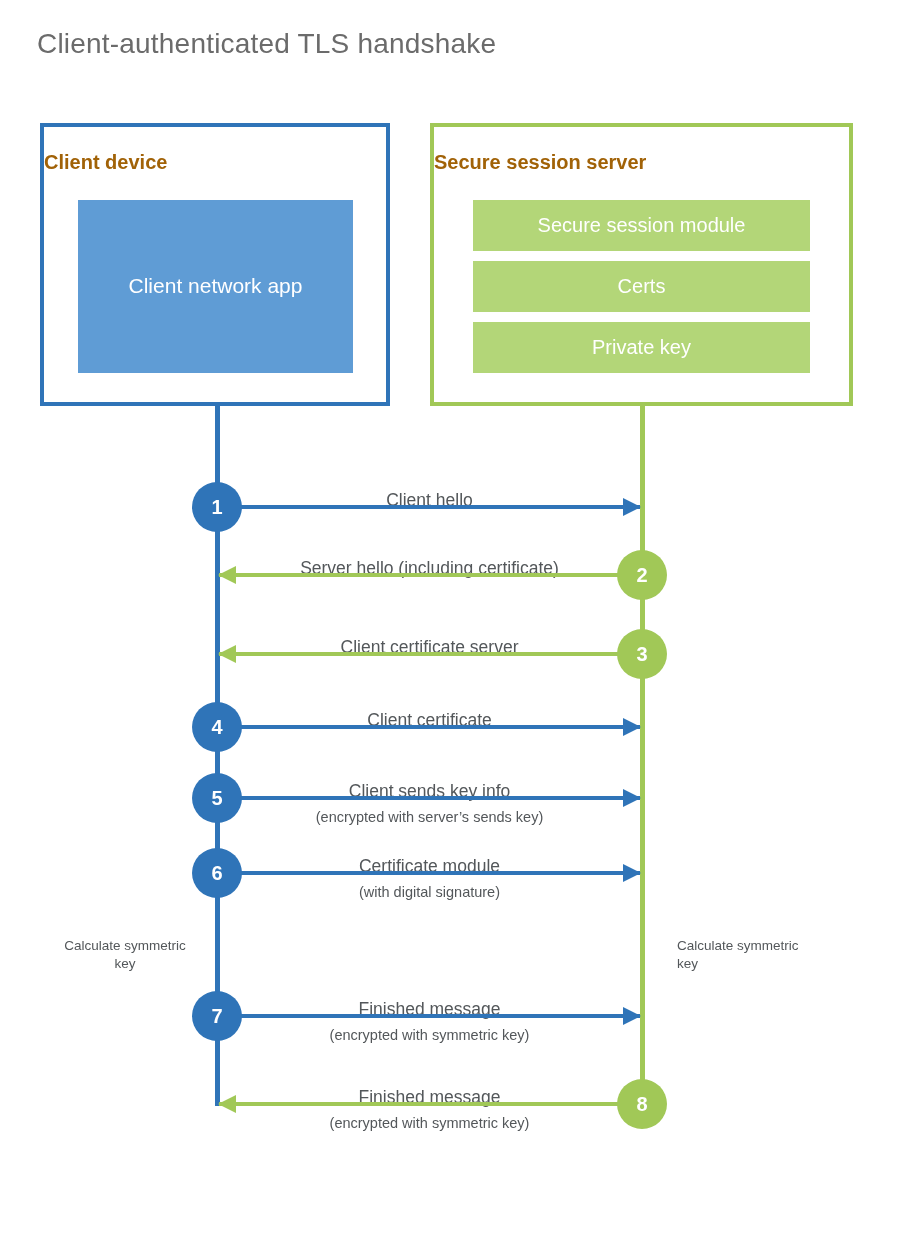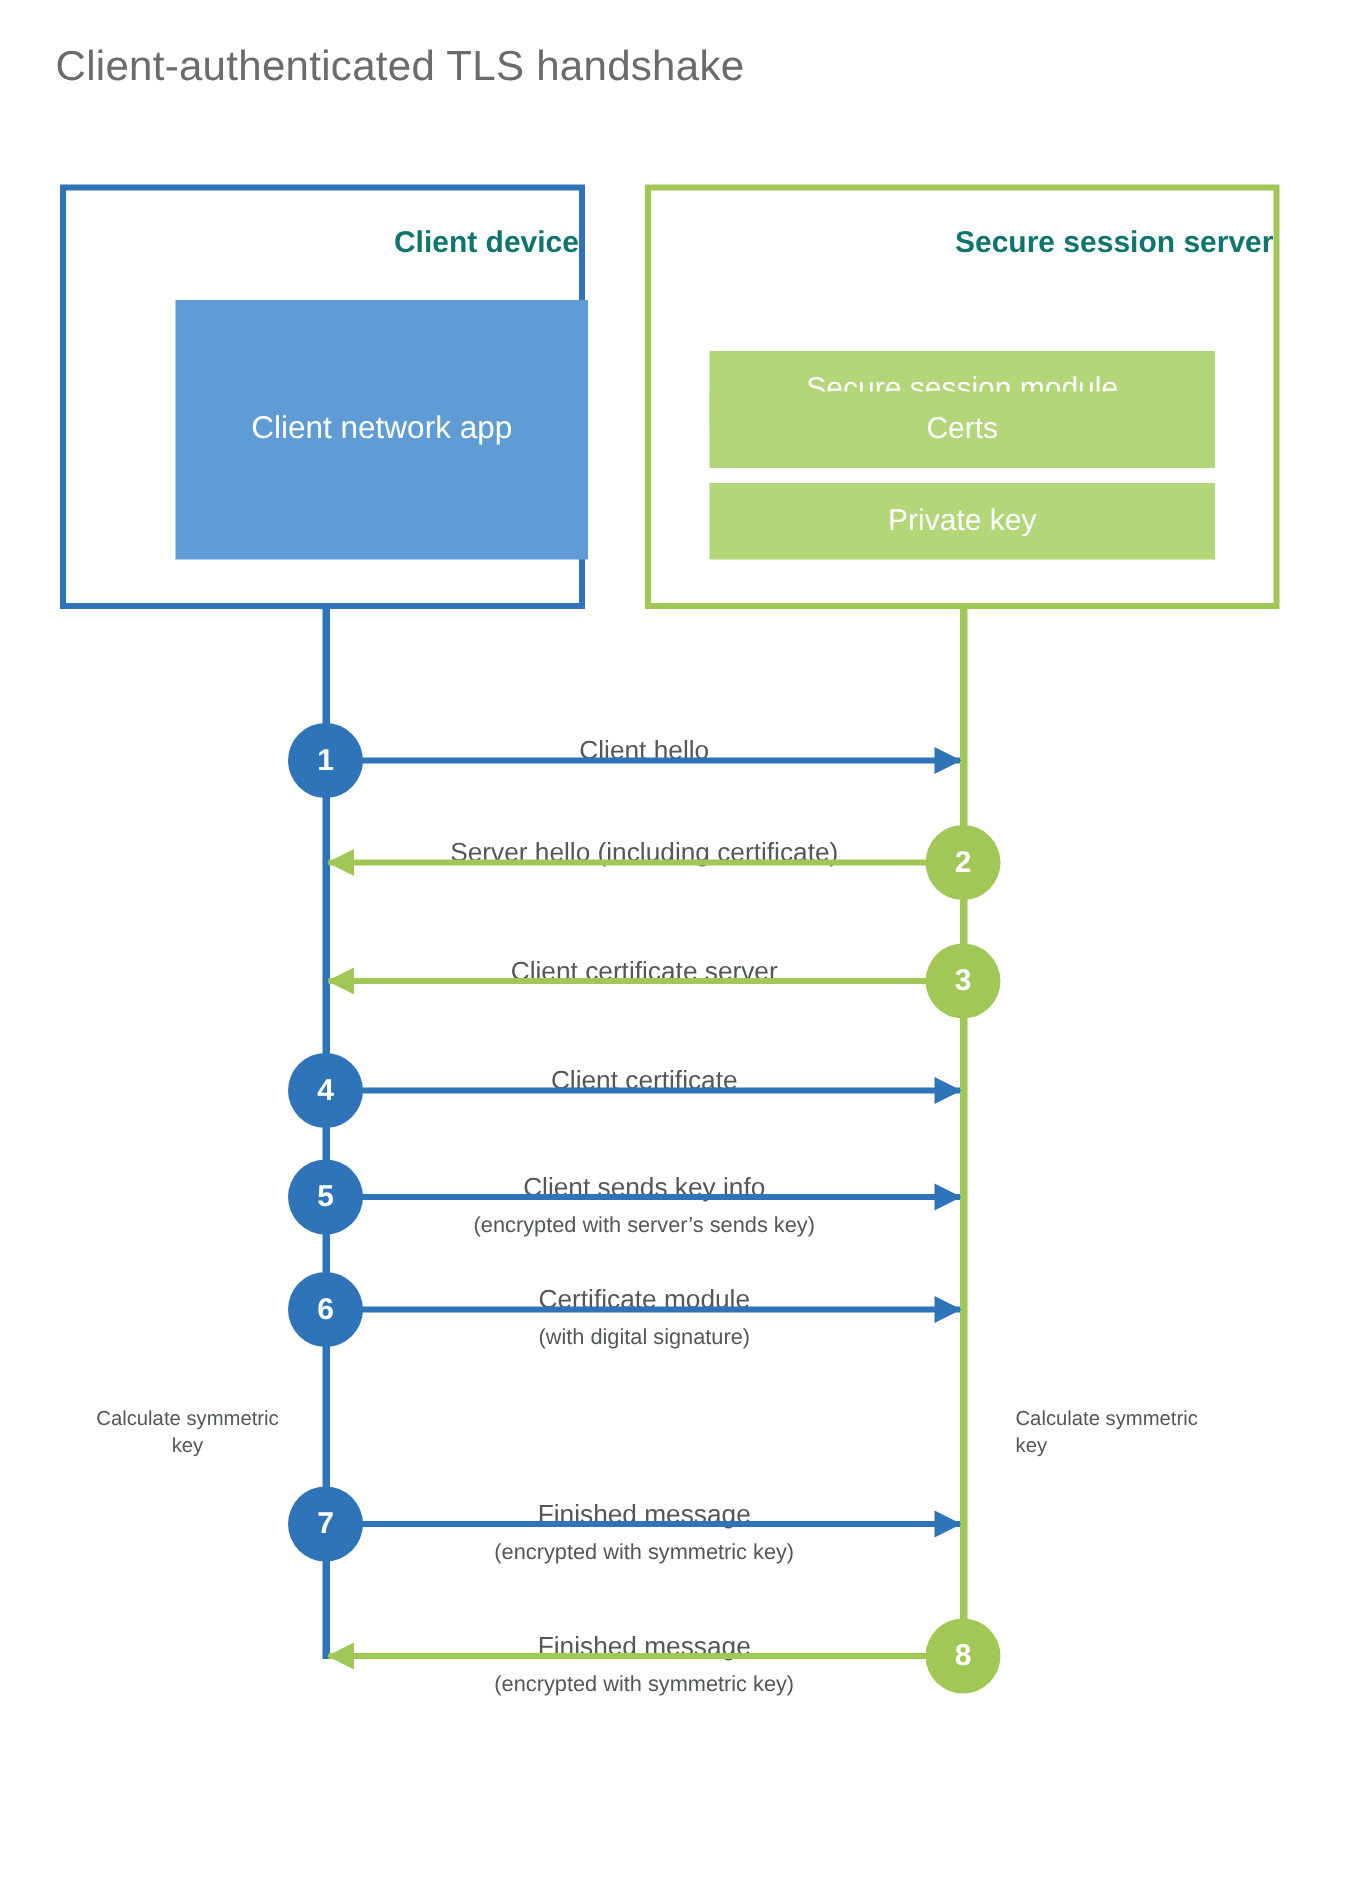--- a/index.html
+++ b/index.html
@@ -7,31 +7,31 @@
           font-family:Liberation Sans, sans-serif;}
 
   
   .page-title{position:absolute;left:37px;top:28px;font-size:28px;font-weight:300;
               color:#6b6b6b;letter-spacing:.2px;}
 
   
   .actor-box{position:absolute;top:123px;height:283px;background:#ffffff;box-sizing:border-box;}
   .client-box{left:40px;width:350px;border:4px solid #2f74b8;}
   .server-box{left:430px;width:423px;border:4px solid #a1c857;}
-  .actor-title{position:absolute;left:0;top:24px;width:100%;text-align:right;
-               font-size:20px;font-weight:bold;color:#0f766e;}
+  .actor-title{position:absolute;left:0;top:24px;width:100%;text-align:left;
+               font-size:20px;font-weight:bold;color:#a16207;}
 
   .app-box{position:absolute;left:78px;top:200px;width:275px;height:173px;background:#5f9cd5;
            display:flex;align-items:center;justify-content:center;text-align:center;
-           color:#ffffff;font-size:21px;line-height:1.45;padding:0 40px;box-sizing:border-box;margin-left:39px;}
+           color:#ffffff;font-size:21px;line-height:1.45;padding:0 40px;box-sizing:border-box;}
 
   .module-bar{position:absolute;left:473px;width:337px;height:51px;background:#b3d678;
               display:flex;align-items:center;justify-content:center;
               color:#ffffff;font-size:20px;}
-  .bar-1{top:200px;margin-top:34px;} .bar-2{top:261px;} .bar-3{top:322px;}
+  .bar-1{top:200px;} .bar-2{top:261px;} .bar-3{top:322px;}
 
   
   .lifeline{position:absolute;top:406px;width:5px;height:700px;}
   .client-lifeline{left:215px;background:#2f74b8;}
   .server-lifeline{left:640px;background:#a1c857;}
 
   
   .msg{position:absolute;left:0;width:900px;height:0;}
   .msg .line{position:absolute;top:-2px;height:4px;left:219px;width:421px;}
   .to-server .line{background:#2f74b8;}

